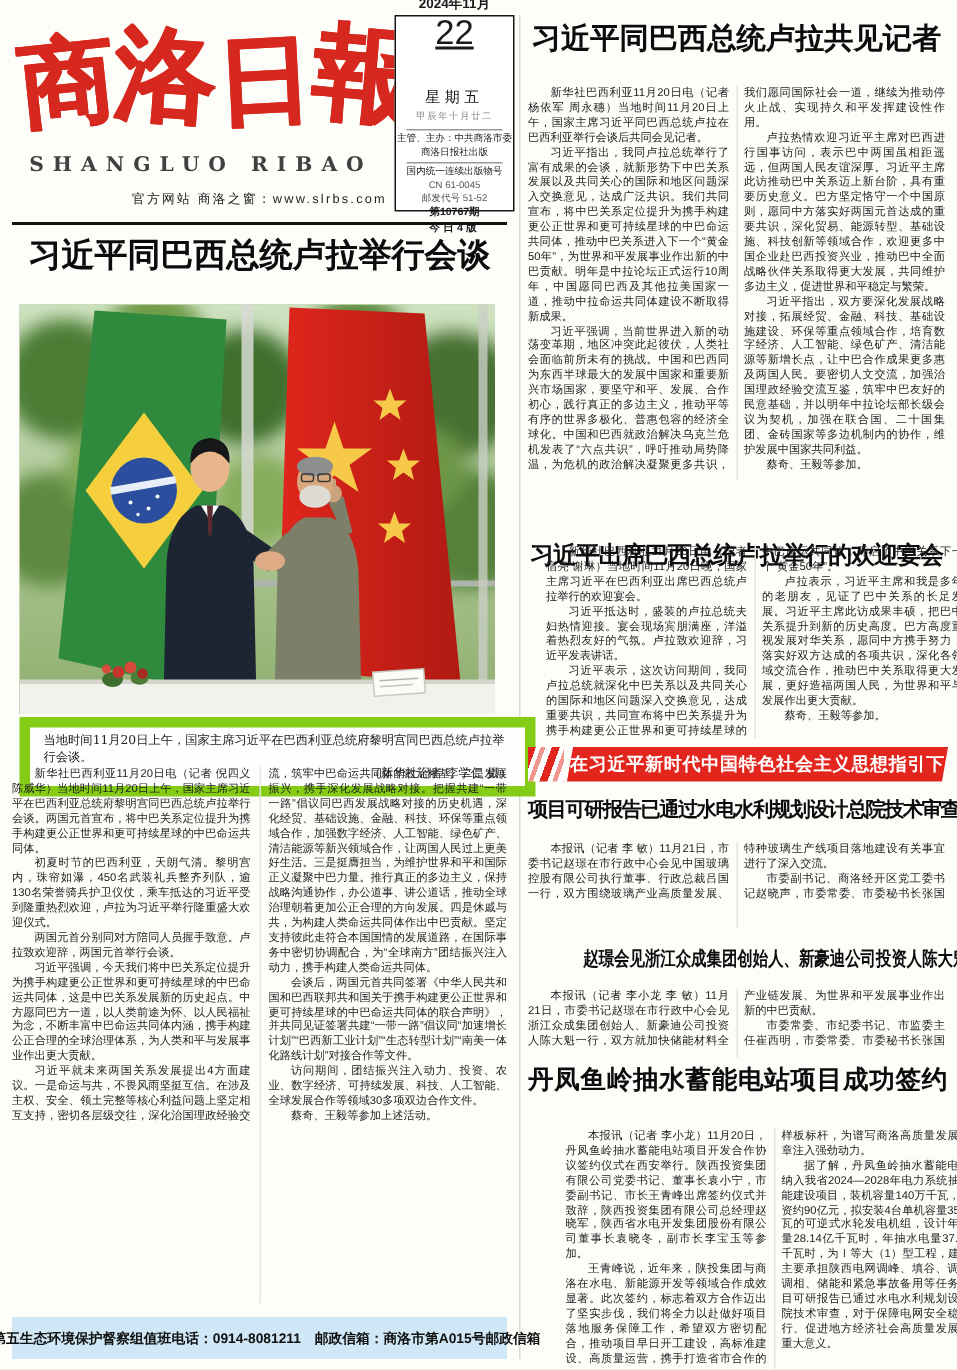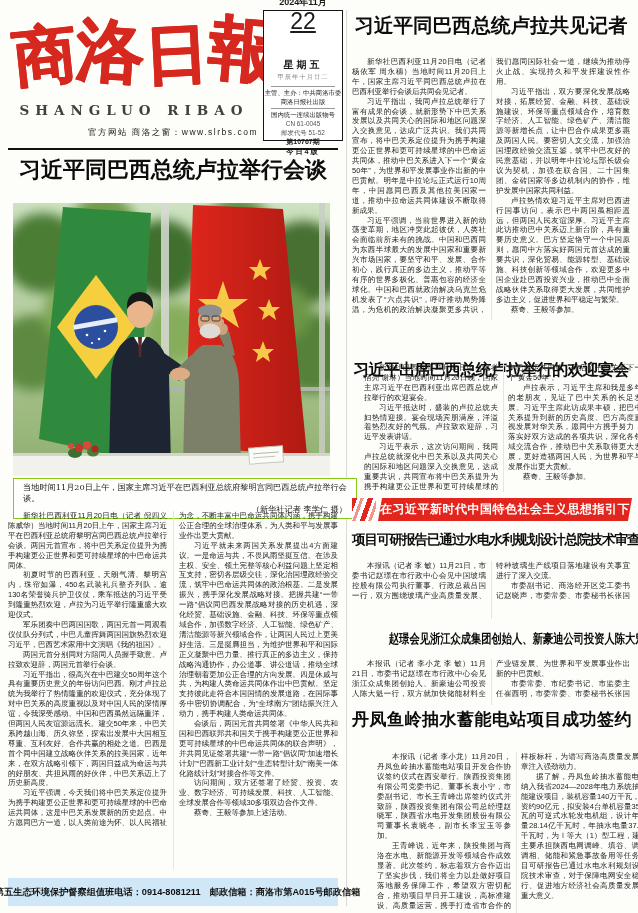--- a/index.html
+++ b/index.html
@@ -20,21 +20,21 @@
               letter-spacing:6px;color:#404040;white-space:nowrap;}
   .mast-site{position:absolute;left:10px;top:127px;width:248px;text-align:right;
              font-size:8.5px;letter-spacing:1.5px;color:#222;white-space:nowrap;}
 
   
   .datebox{position:absolute;left:263px;top:10px;width:80px;height:131px;border:1.5px solid #151515;
            box-sizing:border-box;display:flex;flex-direction:column;align-items:center;
            padding:5px 2px 3px;background:#fff;justify-content:center;}
   .db-ym{font-size:9px;font-weight:bold;}
   .db-day{font-size:23px;line-height:25px;font-weight:normal;text-decoration:underline;}
-  .db-week{font-size:10px;font-weight:bold;letter-spacing:3px;margin-top:24px;}
+  .db-week{font-size:10px;font-weight:normal;letter-spacing:3px;margin-top:24px;}
   .db-lunar{font-size:6.3px;color:#8a8a8a;margin:1px 0 2px;letter-spacing:1px;}
   .db-sep{width:86%;border-top:1px solid #999;margin:2px 0;}
   .db-s{font-size:6.4px;line-height:8.6px;white-space:nowrap;}
   .db-muted{color:#555;}
   .db-issue{font-size:7px;font-weight:bold;line-height:9.5px;}
   .db-pages{font-size:7.2px;font-weight:bold;letter-spacing:2px;line-height:10px;}
 
   
   .rule-under-masthead{position:absolute;left:8px;top:148px;width:330px;height:2px;background:#111;}
   .vdivider{position:absolute;left:346px;top:10px;width:1px;height:896px;background:#d9d9d5;}
@@ -57,21 +57,21 @@
   .bd-press{left:352px;top:57px;width:278px;height:263px;}
   .bd-talks{left:8px;top:511px;width:330px;height:358px;column-gap:12px;}
   .bd-banquet{left:352px;top:363px;width:278px;height:129px;margin-left:12px;}
   .bd-glass{left:352px;top:561px;width:278px;height:58px;}
   .bd-chen{left:352px;top:659px;width:278px;height:46px;}
   .bd-danfeng{left:352px;top:752px;width:278px;height:161px;margin-left:25px;}
 
   
   .photo-wrap{position:absolute;left:13px;top:203px;width:317px;height:273px;background:#9ab77d;overflow:hidden;}
   .caption-box{position:absolute;left:13px;top:478px;width:344px;box-sizing:border-box;
-               border:1px solid #84cc16;padding:3px 9px 3px;background:#fefefc;
+               border:7px solid #84cc16;padding:3px 9px 3px;background:#fefefc;
                font-family:"DejaVu Serif",serif;font-size:8.2px;line-height:11px;color:#222;}
   .caption-credit{text-align:right;}
 
   
   .banner{position:absolute;left:352px;top:498px;width:278px;height:23px;display:flex;align-items:stretch;}
   .banner-stripes{width:24px;background:repeating-linear-gradient(110deg,
       #e3261d 0 5px,#ffffff 5px 8px,#f0948e 8px 11px,#ffffff 11px 15px);margin-right:4px;}
   .banner-box{flex:1;background:#e3261d;transform:skewX(-10deg);display:flex;align-items:center;justify-content:center;}
   .banner-text{transform:skewX(10deg);color:#fff;font-weight:900;font-size:12px;white-space:nowrap;letter-spacing:0.5px;}
 
@@ -111,22 +111,22 @@
   </div>
 
   <div class="rule-under-masthead"></div>
   <div class="vdivider"></div>
 
   <div class="headline hl-press">习近平同巴西总统卢拉共见记者</div>
   <div class="body-cols bd-press">
       <p class="para">新华社巴西利亚11月20日电（记者 杨依军 周永穗）当地时间11月20日上午，国家主席习近平同巴西总统卢拉在巴西利亚举行会谈后共同会见记者。</p>
       <p class="para">习近平指出，我同卢拉总统举行了富有成果的会谈，就新形势下中巴关系发展以及共同关心的国际和地区问题深入交换意见，达成广泛共识。我们共同宣布，将中巴关系定位提升为携手构建更公正世界和更可持续星球的中巴命运共同体，推动中巴关系进入下一个“黄金50年”，为世界和平发展事业作出新的中巴贡献。明年是中拉论坛正式运行10周年，中国愿同巴西及其他拉美国家一道，推动中拉命运共同体建设不断取得新成果。</p>
       <p class="para">习近平强调，当前世界进入新的动荡变革期，地区冲突此起彼伏，人类社会面临前所未有的挑战。中国和巴西同为东西半球最大的发展中国家和重要新兴市场国家，要坚守和平、发展、合作初心，践行真正的多边主义，推动平等有序的世界多极化、普惠包容的经济全球化。中国和巴西就政治解决乌克兰危机发表了“六点共识”，呼吁推动局势降温，为危机的政治解决凝聚更多共识，我们愿同国际社会一道，继续为推动停火止战、实现持久和平发挥建设性作用。</p>
+      <p class="para">卢拉热情欢迎习近平主席对巴西进行国事访问，表示巴中两国虽相距遥远，但两国人民友谊深厚。习近平主席此访推动巴中关系迈上新台阶，具有重要历史意义。巴方坚定恪守一个中国原则，愿同中方落实好两国元首达成的重要共识，深化贸易、能源转型、基础设施、科技创新等领域合作，欢迎更多中国企业赴巴西投资兴业，推动巴中全面战略伙伴关系取得更大发展，共同维护多边主义，促进世界和平稳定与繁荣。</p>
       <p class="para">习近平指出，双方要深化发展战略对接，拓展经贸、金融、科技、基础设施建设、环保等重点领域合作，培育数字经济、人工智能、绿色矿产、清洁能源等新增长点，让中巴合作成果更多惠及两国人民。要密切人文交流，加强治国理政经验交流互鉴，筑牢中巴友好的民意基础，并以明年中拉论坛部长级会议为契机，加强在联合国、二十国集团、金砖国家等多边机制内的协作，维护发展中国家共同利益。</p>
-      <p class="para">卢拉热情欢迎习近平主席对巴西进行国事访问，表示巴中两国虽相距遥远，但两国人民友谊深厚。习近平主席此访推动巴中关系迈上新台阶，具有重要历史意义。巴方坚定恪守一个中国原则，愿同中方落实好两国元首达成的重要共识，深化贸易、能源转型、基础设施、科技创新等领域合作，欢迎更多中国企业赴巴西投资兴业，推动巴中全面战略伙伴关系取得更大发展，共同维护多边主义，促进世界和平稳定与繁荣。</p>
       <p class="para">蔡奇、王毅等参加。</p>
     </div>
 
   <div class="headline hl-talks">习近平同巴西总统卢拉举行会谈</div>
 
   <div class="photo-wrap">
     <svg width="317" height="273" viewBox="0 0 317 273">
       <defs>
         <filter id="blur6" x="-20%" y="-20%" width="140%" height="140%">
             <feGaussianBlur stdDeviation="6"></feGaussianBlur>
@@ -218,27 +218,25 @@
   </div>
 
   <div class="caption-box">
     <div class="caption-text">当地时间11月20日上午，国家主席习近平在巴西利亚总统府黎明宫同巴西总统卢拉举行会谈。</div>
     <div class="caption-credit">（新华社记者 李学仁 摄）</div>
   </div>
 
   <div class="body-cols bd-talks">
       <p class="para">新华社巴西利亚11月20日电（记者 倪四义 陈威华）当地时间11月20日上午，国家主席习近平在巴西利亚总统府黎明宫同巴西总统卢拉举行会谈。两国元首宣布，将中巴关系定位提升为携手构建更公正世界和更可持续星球的中巴命运共同体。</p>
       <p class="para">初夏时节的巴西利亚，天朗气清。黎明宫内，珠帘如瀑，450名武装礼兵整齐列队，逾130名荣誉骑兵护卫仪仗，乘车抵达的习近平受到隆重热烈欢迎，卢拉为习近平举行隆重盛大欢迎仪式。</p>
-      <p class="para">军乐团奏中巴两国国歌，两国元首一同观看仪仗队分列式，中巴儿童挥舞两国国旗热烈欢迎习近平，巴西艺术家用中文演唱《我的祖国》。</p>
       <p class="para">两国元首分别同对方陪同人员握手致意。卢拉致欢迎辞，两国元首举行会谈。</p>
-      <p class="para">习近平指出，很高兴在中巴建交50周年这个具有重要历史意义的年份访问巴西。刚才卢拉总统为我举行了热情隆重的欢迎仪式，充分体现了对中巴关系的高度重视以及对中国人民的深情厚谊，令我深受感动。中国和巴西虽然远隔重洋，但两国人民友谊源远流长。建交50年来，中巴关系跨越山海、历久弥坚，探索出发展中大国相互尊重、互利友好、合作共赢的相处之道。巴西是首个同中国建立战略伙伴关系的拉美国家，近年来，在双方战略引领下，两国日益成为命运与共的好朋友、共担风雨的好伙伴，中巴关系迈上了历史新高度。</p>
       <p class="para">习近平强调，今天我们将中巴关系定位提升为携手构建更公正世界和更可持续星球的中巴命运共同体，这是中巴关系发展新的历史起点。中方愿同巴方一道，以人类前途为怀、以人民福祉为念，不断丰富中巴命运共同体内涵，携手构建公正合理的全球治理体系，为人类和平与发展事业作出更大贡献。</p>
       <p class="para">习近平就未来两国关系发展提出4方面建议。一是命运与共，不畏风雨坚挺互信。在涉及主权、安全、领土完整等核心利益问题上坚定相互支持，密切各层级交往，深化治国理政经验交流，筑牢中巴命运共同体的政治根基。二是发展振兴，携手深化发展战略对接。把握共建“一带一路”倡议同巴西发展战略对接的历史机遇，深化经贸、基础设施、金融、科技、环保等重点领域合作，加强数字经济、人工智能、绿色矿产、清洁能源等新兴领域合作，让两国人民过上更美好生活。三是挺膺担当，为维护世界和平和国际正义凝聚中巴力量。推行真正的多边主义，保持战略沟通协作，办公道事、讲公道话，推动全球治理朝着更加公正合理的方向发展。四是休戚与共，为构建人类命运共同体作出中巴贡献。坚定支持彼此走符合本国国情的发展道路，在国际事务中密切协调配合，为“全球南方”团结振兴注入动力，携手构建人类命运共同体。</p>
       <p class="para">会谈后，两国元首共同签署《中华人民共和国和巴西联邦共和国关于携手构建更公正世界和更可持续星球的中巴命运共同体的联合声明》，并共同见证签署共建“一带一路”倡议同“加速增长计划”“巴西新工业计划”“生态转型计划”“南美一体化路线计划”对接合作等文件。</p>
-      <p class="para">访问期间，双方还签署了经贸、投资、农业、数字经济、可持续发展、科技、人工智能、全球发展合作等领域30多项双边合作文件。</p>
+      <p class="para">访问期间，团结振兴注入动力、投资、农业、数字经济、可持续发展、科技、人工智能、全球发展合作等领域30多项双边合作文件。</p>
       <p class="para">蔡奇、王毅等参加上述活动。</p>
     </div>
 
   <div class="headline hl-banquet">习近平出席巴西总统卢拉举行的欢迎宴会</div>
   <div class="body-cols bd-banquet">
       <p class="para">新华社巴西利亚11月20日电（记者 宿亮 谢琳）当地时间11月20日晚，国家主席习近平在巴西利亚出席巴西总统卢拉举行的欢迎宴会。</p>
       <p class="para">习近平抵达时，盛装的卢拉总统夫妇热情迎接。宴会现场宾朋满座，洋溢着热烈友好的气氛。卢拉致欢迎辞，习近平发表讲话。</p>
       <p class="para">习近平表示，这次访问期间，我同卢拉总统就深化中巴关系以及共同关心的国际和地区问题深入交换意见，达成重要共识，共同宣布将中巴关系提升为携手构建更公正世界和更可持续星球的中巴命运共同体，开启了中巴关系下一个“黄金50年”。</p>
       <p class="para">卢拉表示，习近平主席和我是多年的老朋友，见证了巴中关系的长足发展。习近平主席此访成果丰硕，把巴中关系提升到新的历史高度。巴方高度重视发展对华关系，愿同中方携手努力，落实好双方达成的各项共识，深化各领域交流合作，推动巴中关系取得更大发展，更好造福两国人民，为世界和平与发展作出更大贡献。</p>
       <p class="para">蔡奇、王毅等参加。</p>

